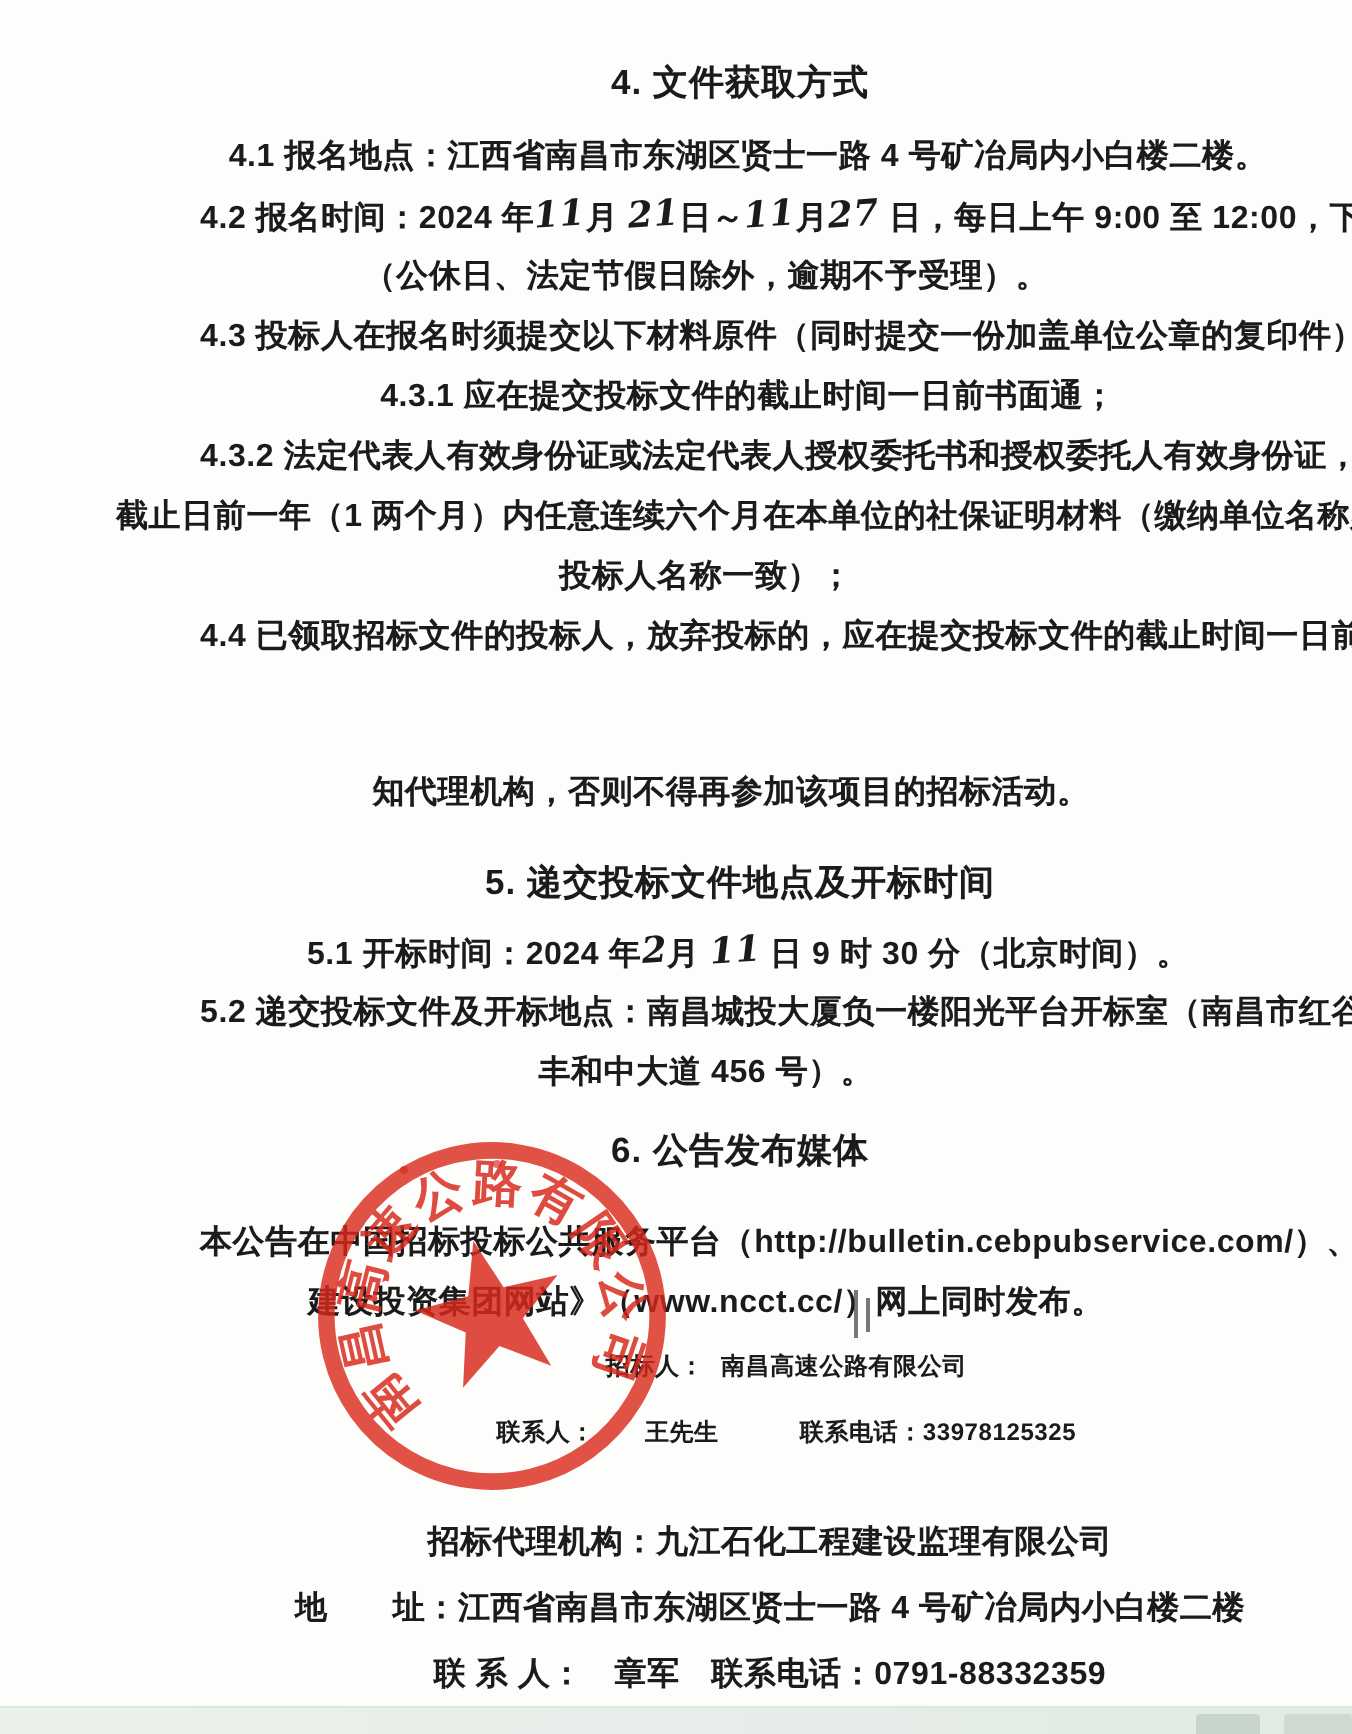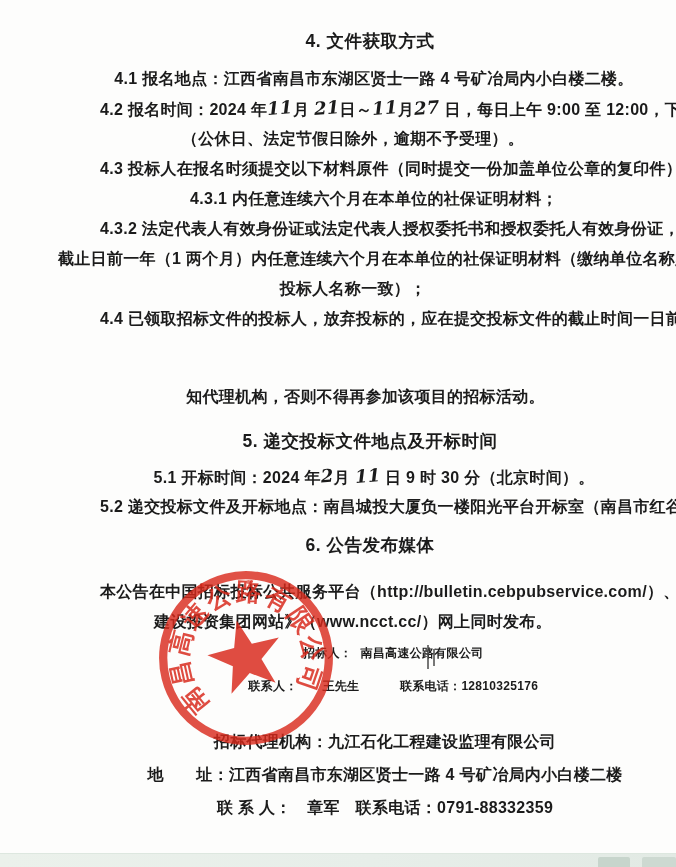--- a/index.html
+++ b/index.html
@@ -81,42 +81,43 @@
 <div class="page">
 
   <p class="hd hd4">4. 文件获取方式</p>
 
   <p class="ln ind">4.1 报名地点：江西省南昌市东湖区贤士一路 4 号矿冶局内小白楼二楼。</p>
 
   <p class="ln ind"><span>4.2 报名时间：2024 年</span><span class="hw">11</span><span>月 </span><span class="hw">21</span><span>日～</span><span class="hw">11</span><span>月</span><span class="hw">27</span><span> 日，每日上午 9:00 至 12:00，下午 14:00 至 17:00</span></p>
   <p class="ln">（公休日、法定节假日除外，逾期不予受理）。</p>
 
   <p class="ln ind">4.3 投标人在报名时须提交以下材料原件（同时提交一份加盖单位公章的复印件）：</p>
-  <p class="ln ind">4.3.1 内任意连续六个月在本单位的社保证明材料；</p>
+  <p class="ln ind">4.3.1 应在提交投标文件的截止时间一日前书面通；</p>
 
   <p class="ln ind">4.3.2 法定代表人有效身份证或法定代表人授权委托书和授权委托人有效身份证，及投标</p>
   <p class="ln">截止日前一年（1 两个月）内任意连续六个月在本单位的社保证明材料（缴纳单位名称必须与</p>
   <p class="ln">投标人名称一致）；</p>
 
   <p class="ln ind">4.4 已领取招标文件的投标人，放弃投标的，应在提交投标文件的截止时间一日前书面通</p>
   <p class="ln ind2">知代理机构，否则不得再参加该项目的招标活动。</p>
 
   <p class="hd hd5">5. 递交投标文件地点及开标时间</p>
 
   <p class="ln ind"><span>5.1 开标时间：2024 年</span><span class="hw">2</span><span>月 </span><span class="hw">11</span><span> 日 9 时 30 分（北京时间）。</span></p>
 
   <p class="ln ind">5.2 递交投标文件及开标地点：南昌城投大厦负一楼阳光平台开标室（南昌市红谷滩新区</p>
+  <p class="ln">丰和中大道 456 号）。</p>
 
   <p class="hd hd6">6. 公告发布媒体</p>
   <p class="ln ind">本公告在中国招标投标公共服务平台（http://bulletin.cebpubservice.com/）、《南昌城市</p>
   <p class="ln">建设投资集团网站》（www.ncct.cc/）网上同时发布。</p>
 
 
   <p class="crow"><span class="lbl">招标人：</span><span>南昌高速公路有限公司</span></p>
-  <p class="crow"><span class="lbl">联系人：</span><span class="name">王先生</span><span class="phl">联系电话：</span><span>12810325176</span></p>
+  <p class="crow"><span class="lbl">联系人：</span><span class="name">王先生</span><span class="phl">联系电话：</span><span>33978125325</span></p>
 
   <div class="agency-block">
     <p class="arow"><span>招标代理机构：</span><span>九江石化工程建设监理有限公司</span></p>
     <p class="arow"><span>地　　址：</span><span>江西省南昌市东湖区贤士一路 4 号矿冶局内小白楼二楼</span></p>
     <p class="arow"><span>联 系 人：</span><span class="name2">章军</span><span>联系电话：</span><span>0791-88332359</span></p>
   </div>
 
   <svg class="seal" viewBox="0 0 200 200" aria-hidden="true">
     <g transform="rotate(-14 100 100)" fill="none">
       <circle cx="100" cy="100" r="90" stroke="#d9291b" stroke-width="9" opacity="0.92"></circle>

